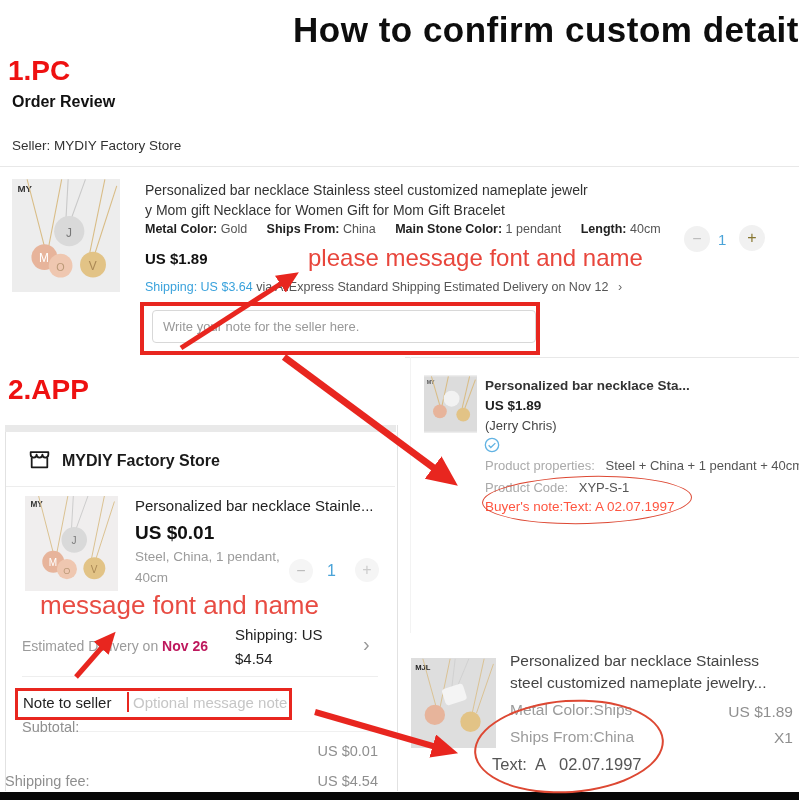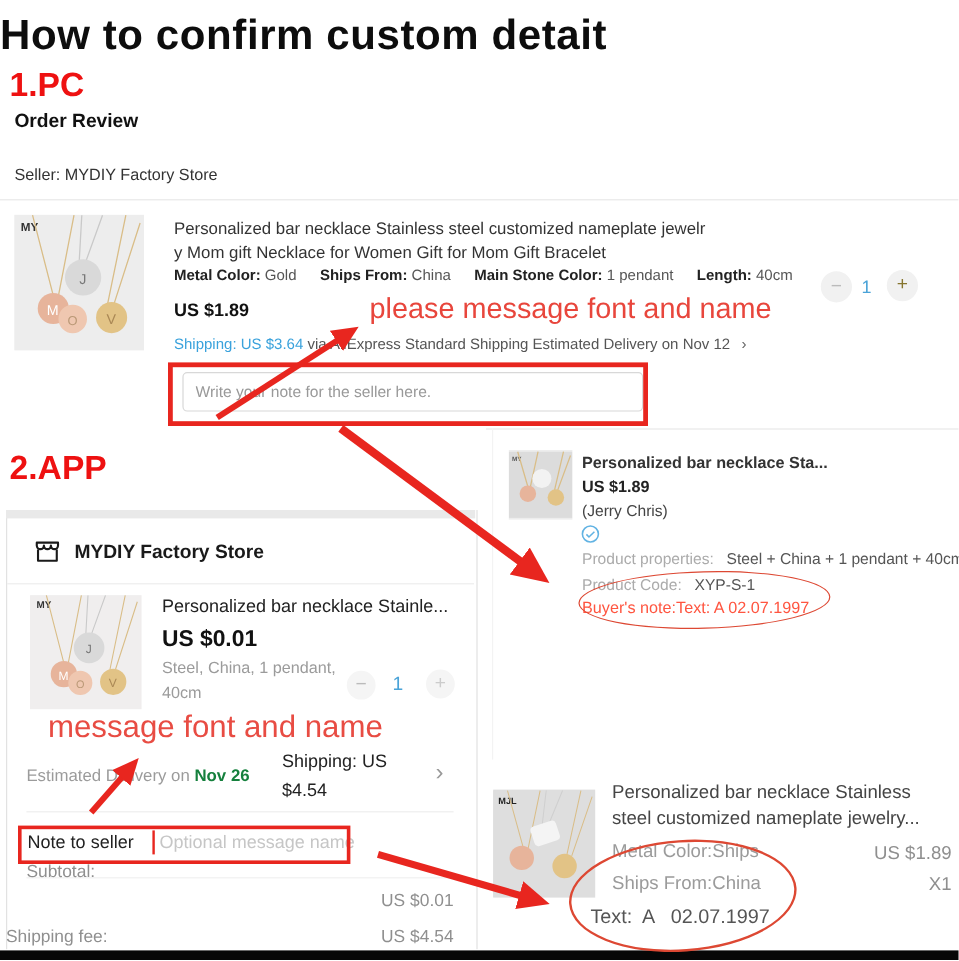--- a/index.html
+++ b/index.html
@@ -1,21 +1,21 @@
 <!DOCTYPE html>
 <html><head>
 <meta charset="utf-8">
 <style>
   html,body{margin:0;padding:0;background:#fff;}
   #stage{position:relative;width:799px;height:801px;background:#fff;overflow:hidden;
          font-family:"Liberation Sans",sans-serif;color:#333;}
   .abs{position:absolute;}
   .nowrap{white-space:nowrap;}
   
-  .main-title{left:0;right:0;top:10px;text-align:left;font-size:35px;font-weight:bold;color:#0d0d0d;letter-spacing:.5px;}
+  .main-title{left:0;right:0;top:10px;text-align:right;font-size:35px;font-weight:bold;color:#0d0d0d;letter-spacing:.5px;}
   .sec-label{font-size:28px;font-weight:bold;color:#ee1111;}
   
   .order-review{left:12px;top:93px;font-size:16px;font-weight:bold;color:#111;}
   .seller{left:12px;top:138px;font-size:13.5px;color:#333;}
   .hr{background:#e8e8e8;height:1px;}
   .pc-title{left:145px;top:180px;width:480px;font-size:14px;line-height:20px;color:#333;}
   .pc-attrs{left:145px;top:222px;font-size:12.5px;color:#555;text-align:center;}
   .pc-attrs b{color:#222;}
   .pc-attrs .pair{margin-right:16px;}
   .pc-price{left:145px;top:250px;font-size:15px;font-weight:bold;color:#111;}
@@ -42,21 +42,21 @@
   .red-ellipse{border:2px solid #dd4833;border-radius:50%;z-index:41;pointer-events:none;}
   
   .app-card{left:5px;top:425px;width:391px;height:366px;border-left:1px solid #e2e2e2;border-right:1px solid #e2e2e2;background:#fff;}
   .app-strip{left:5px;top:425px;width:391px;height:7px;background:#e9e9e9;}
   .store-name{left:62px;top:452px;font-size:16px;font-weight:bold;color:#1a1a1a;}
   .app-title{left:135px;top:497px;font-size:15px;color:#222;}
   .app-price{left:135px;top:522px;font-size:19px;font-weight:bold;color:#111;}
   .app-var{font-size:13.5px;color:#9b9b9b;}
   .app-annot{left:40px;top:590px;font-size:26px;color:#e84c43;z-index:35;}
   .delivery{left:22px;top:638px;font-size:14px;color:#9b9b9b;}
-  .delivery b{color:#15803d;}
+  .delivery b{color:#be185d;}
   .ship-blk{font-size:15px;color:#222;}
   .note-label{left:23px;top:694px;font-size:15px;color:#222;}
   .note-ph{left:133px;top:694px;font-size:15px;color:#c6c6c6;}
   .caret{left:127px;top:692px;width:2px;height:20px;background:#e8261f;}
   .sum-lab{font-size:14.5px;color:#8f8f8f;}
   .sum-val{font-size:14.5px;color:#8f8f8f;text-align:right;}
   
   .conf-title{font-size:15.5px;color:#454545;}
   .conf-gray{font-size:15.5px;color:#9b9b9b;}
   .conf-text{left:492px;top:755px;font-size:16.5px;color:#555;white-space:pre;}
@@ -198,21 +198,21 @@
     <span>Estimated Delivery on </span><b>Nov 26</b>
   </div>
   <div class="abs ship-blk" style="left:235px;top:626px;">Shipping: US</div>
   <div class="abs ship-blk" style="left:235px;top:650px;">$4.54</div>
   <div class="abs" style="left:363px;top:633px;font-size:20px;color:#999;">›</div>
   <div class="abs hr" style="left:22px;top:676px;width:356px;background:#eee;"></div>
 
   <div class="abs red-rect-thin" style="left:15px;top:688px;width:271px;height:26px;"></div>
   <div class="abs note-label nowrap">Note to seller</div>
   <div class="abs caret"></div>
-  <div class="abs note-ph nowrap">Optional message name</div>
+  <div class="abs note-ph nowrap">Optional message note</div>
 
   <div class="abs hr" style="left:22px;top:731px;width:356px;background:#f0f0f0;"></div>
   <div class="abs sum-lab" style="left:22px;top:719px;">Subtotal:</div>
   <div class="abs sum-val" style="left:250px;top:743px;width:128px;">US $0.01</div>
   <div class="abs sum-lab" style="left:5px;top:773px;">Shipping fee:</div>
   <div class="abs sum-val" style="left:250px;top:773px;width:128px;">US $4.54</div>
 
   <div class="abs thumb" style="left:411px;top:658px;width:85px;height:90px;background:#dedede;">
     <svg width="85" height="90" viewBox="0 0 100 104">
       <rect width="100" height="104" fill="#dedede"></rect>

